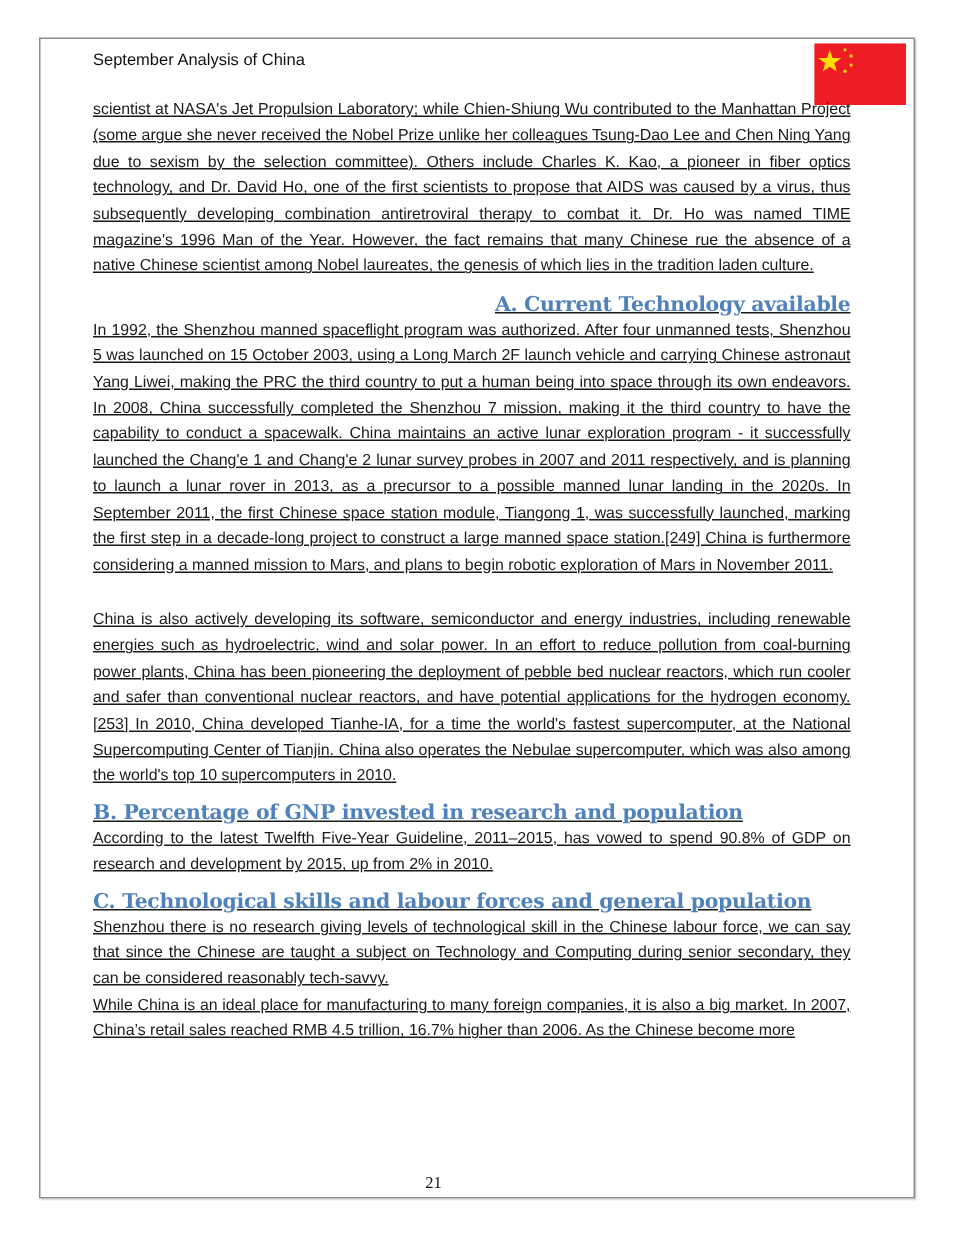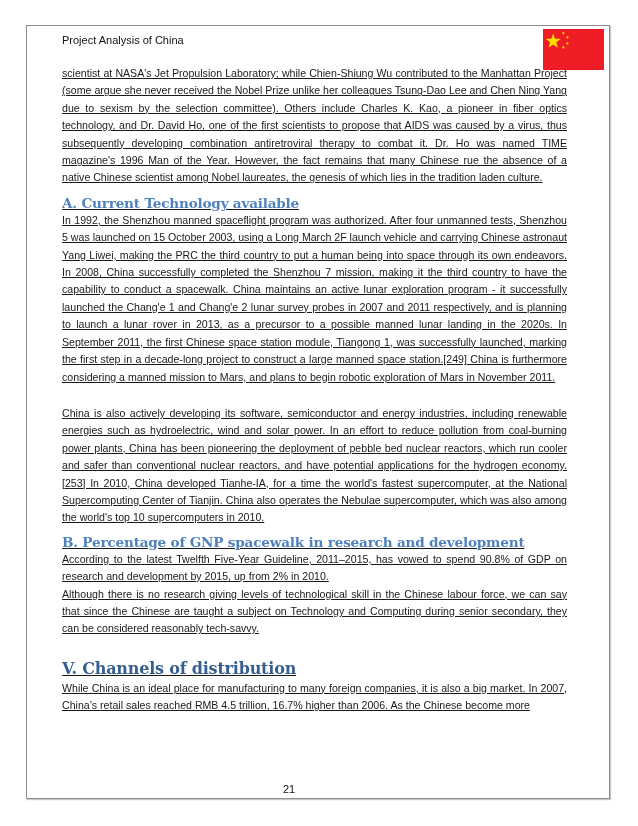--- a/index.html
+++ b/index.html
@@ -9,58 +9,58 @@
                 border:1.5px solid #8c8c8c; box-sizing:border-box;
                 box-shadow:1px 1px 1px #c8c8c8; }
   .header-title { position:absolute; left:62px; top:34px; font-size:11px; color:#111; }
   .flag { position:absolute; left:543px; top:29px; width:61px; height:41px; background:#ee1c25; }
   .flag svg { display:block; }
   .content { position:absolute; left:62px; top:65px; width:505px;text-decoration:underline; }
   p.body { margin:0; font-size:10.6px; line-height:17.4px; text-align:justify; color:#1a1a1a; }
   p.gap { margin-top:19px; }
   h2 { margin:0; font-family:"DejaVu Serif", serif; font-weight:bold; color:#4f81bd;
        font-size:13.6px; line-height:18px; letter-spacing:-0.2px; }
-  h2.sec-a { margin-top:7px; }
+  h2.sec-a { margin-top:7px;text-align:right; }
   h2.sec-b { margin-top:6px; }
   h2.sec-c { margin-top:6px; }
   h1 { margin:0; margin-top:20px; font-family:"DejaVu Serif", serif; font-weight:bold; color:#365f91;
        font-size:16px; line-height:22px; letter-spacing:-0.2px; }
   .page-num { position:absolute; left:0; width:578px; top:783px; text-align:center;
-              font-size:11px; color:#111; }
+              font-size:11px; color:#111;font-family:Liberation Serif, serif; }
   .page-num span { position:relative; left:0px; }
 </style>
 </head>
 <body>
 
 <div class="page-frame"></div>
 
-<div class="header-title">Project Analysis of China</div>
+<div class="header-title">September Analysis of China</div>
 
 <div class="flag">
   <svg width="61" height="41" viewBox="0 0 30 20" xmlns="http://www.w3.org/2000/svg">
     <rect width="30" height="20" fill="#ee1c25"></rect>
     <polygon points="5,2 5.9,4.7 8.8,4.7 6.5,6.4 7.3,9.1 5,7.5 2.7,9.1 3.5,6.4 1.2,4.7 4.1,4.7" fill="#ffde00"></polygon>
     <circle cx="10" cy="2" r="0.55" fill="#ffde00"></circle>
     <circle cx="12" cy="4" r="0.55" fill="#ffde00"></circle>
     <circle cx="12" cy="7" r="0.55" fill="#ffde00"></circle>
     <circle cx="10" cy="9" r="0.55" fill="#ffde00"></circle>
   </svg>
 </div>
 
 <div class="content">
   <p class="body">scientist at NASA's Jet Propulsion Laboratory; while Chien-Shiung Wu contributed to the Manhattan Project (some argue she never received the Nobel Prize unlike her colleagues Tsung-Dao Lee and Chen Ning Yang due to sexism by the selection committee). Others include Charles K. Kao, a pioneer in fiber optics technology, and Dr. David Ho, one of the first scientists to propose that AIDS was caused by a virus, thus subsequently developing combination antiretroviral therapy to combat it. Dr. Ho was named TIME magazine's 1996 Man of the Year. However, the fact remains that many Chinese rue the absence of a native Chinese scientist among Nobel laureates, the genesis of which lies in the tradition laden culture.</p>
 
   <h2 class="sec-a">A. Current Technology available</h2>
   <p class="body">In 1992, the Shenzhou manned spaceflight program was authorized. After four unmanned tests, Shenzhou 5 was launched on 15 October 2003, using a Long March 2F launch vehicle and carrying Chinese astronaut Yang Liwei, making the PRC the third country to put a human being into space through its own endeavors. In 2008, China successfully completed the Shenzhou 7 mission, making it the third country to have the capability to conduct a spacewalk. China maintains an active lunar exploration program - it successfully launched the Chang'e 1 and Chang'e 2 lunar survey probes in 2007 and 2011 respectively, and is planning to launch a lunar rover in 2013, as a precursor to a possible manned lunar landing in the 2020s. In September 2011, the first Chinese space station module, Tiangong 1, was successfully launched, marking the first step in a decade-long project to construct a large manned space station.[249] China is furthermore considering a manned mission to Mars, and plans to begin robotic exploration of Mars in November 2011.</p>
   <p class="body gap">China is also actively developing its software, semiconductor and energy industries, including renewable energies such as hydroelectric, wind and solar power. In an effort to reduce pollution from coal-burning power plants, China has been pioneering the deployment of pebble bed nuclear reactors, which run cooler and safer than conventional nuclear reactors, and have potential applications for the hydrogen economy.[253] In 2010, China developed Tianhe-IA, for a time the world's fastest supercomputer, at the National Supercomputing Center of Tianjin. China also operates the Nebulae supercomputer, which was also among the world's top 10 supercomputers in 2010.</p>
 
-  <h2 class="sec-b">B. Percentage of GNP spacewalk in research and development</h2>
+  <h2 class="sec-b">B. Percentage of GNP invested in research and population</h2>
   <p class="body">According to the latest Twelfth Five-Year Guideline, 2011–2015, has vowed to spend 90.8% of GDP on research and development by 2015, up from 2% in 2010.</p>
 
-  <p class="body">Although there is no research giving levels of technological skill in the Chinese labour force, we can say that since the Chinese are taught a subject on Technology and Computing during senior secondary, they can be considered reasonably tech-savvy.</p>
+  <h2 class="sec-c">C. Technological skills and labour forces and general population</h2>
+  <p class="body">Shenzhou there is no research giving levels of technological skill in the Chinese labour force, we can say that since the Chinese are taught a subject on Technology and Computing during senior secondary, they can be considered reasonably tech-savvy.</p>
 
-  <h1>V. Channels of distribution</h1>
   <p class="body">While China is an ideal place for manufacturing to many foreign companies, it is also a big market. In 2007, China’s retail sales reached RMB 4.5 trillion, 16.7% higher than 2006. As the Chinese become more</p>
 </div>
 
 <div class="page-num">
   <span>21</span>
 </div>
 
 </body></html>

